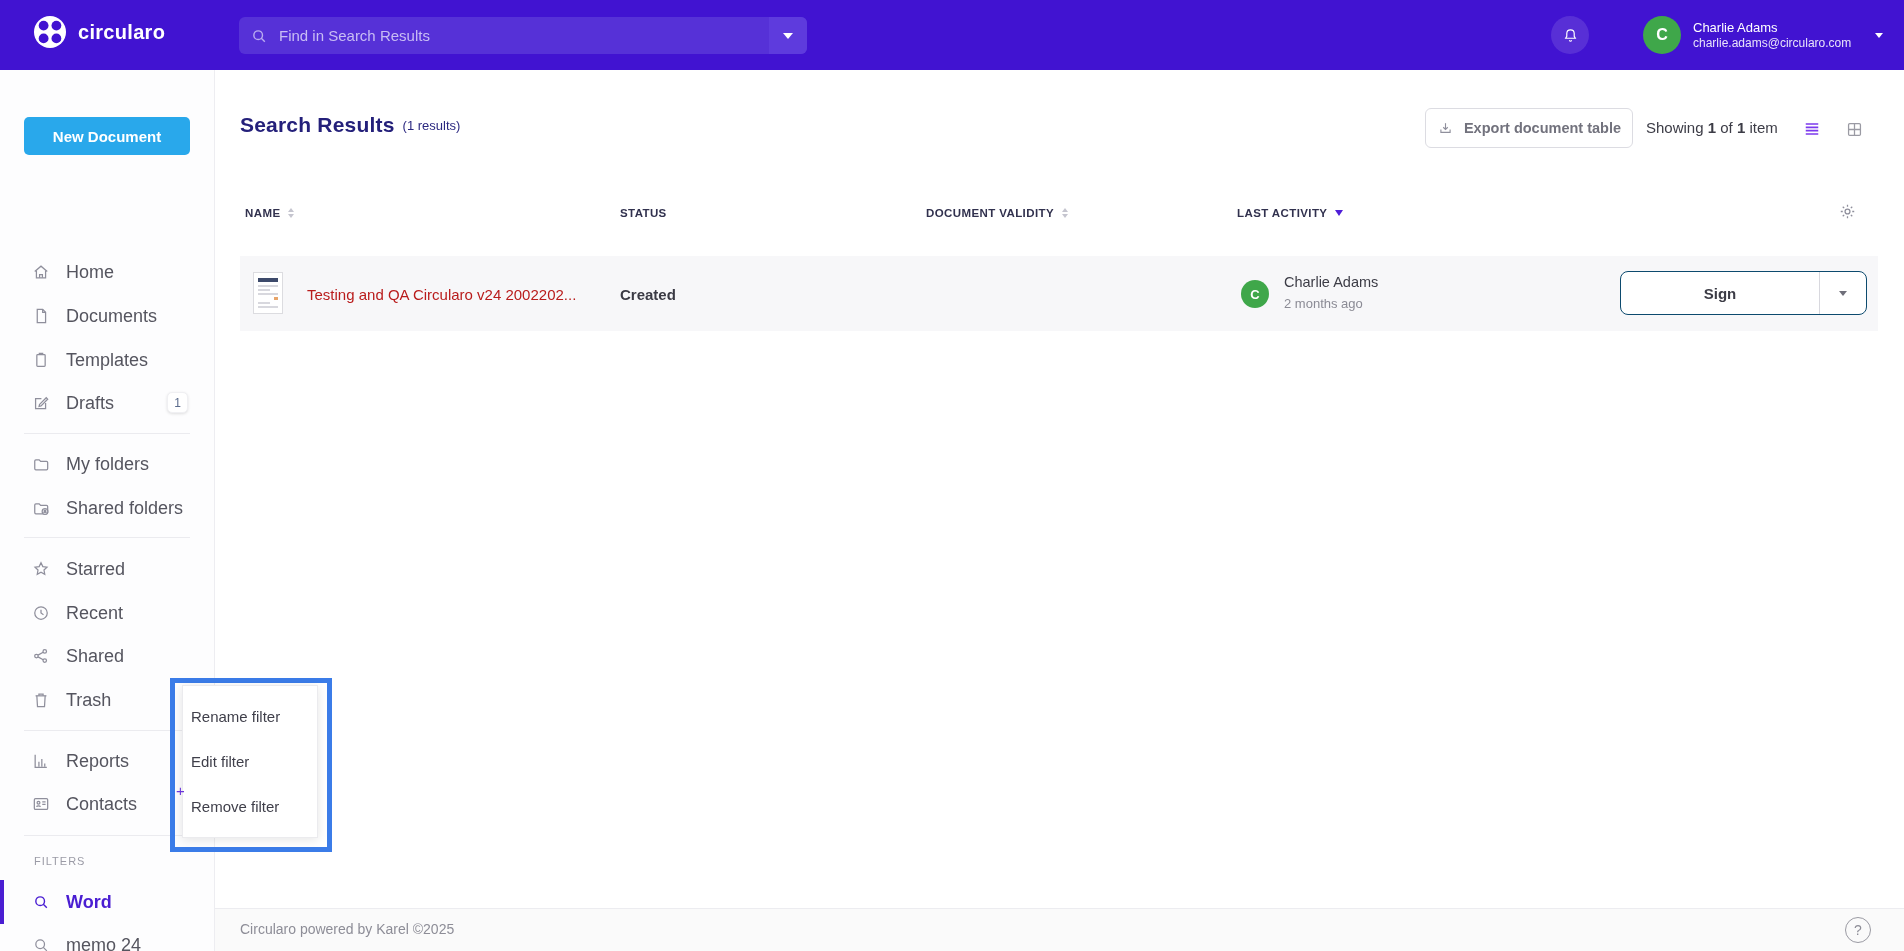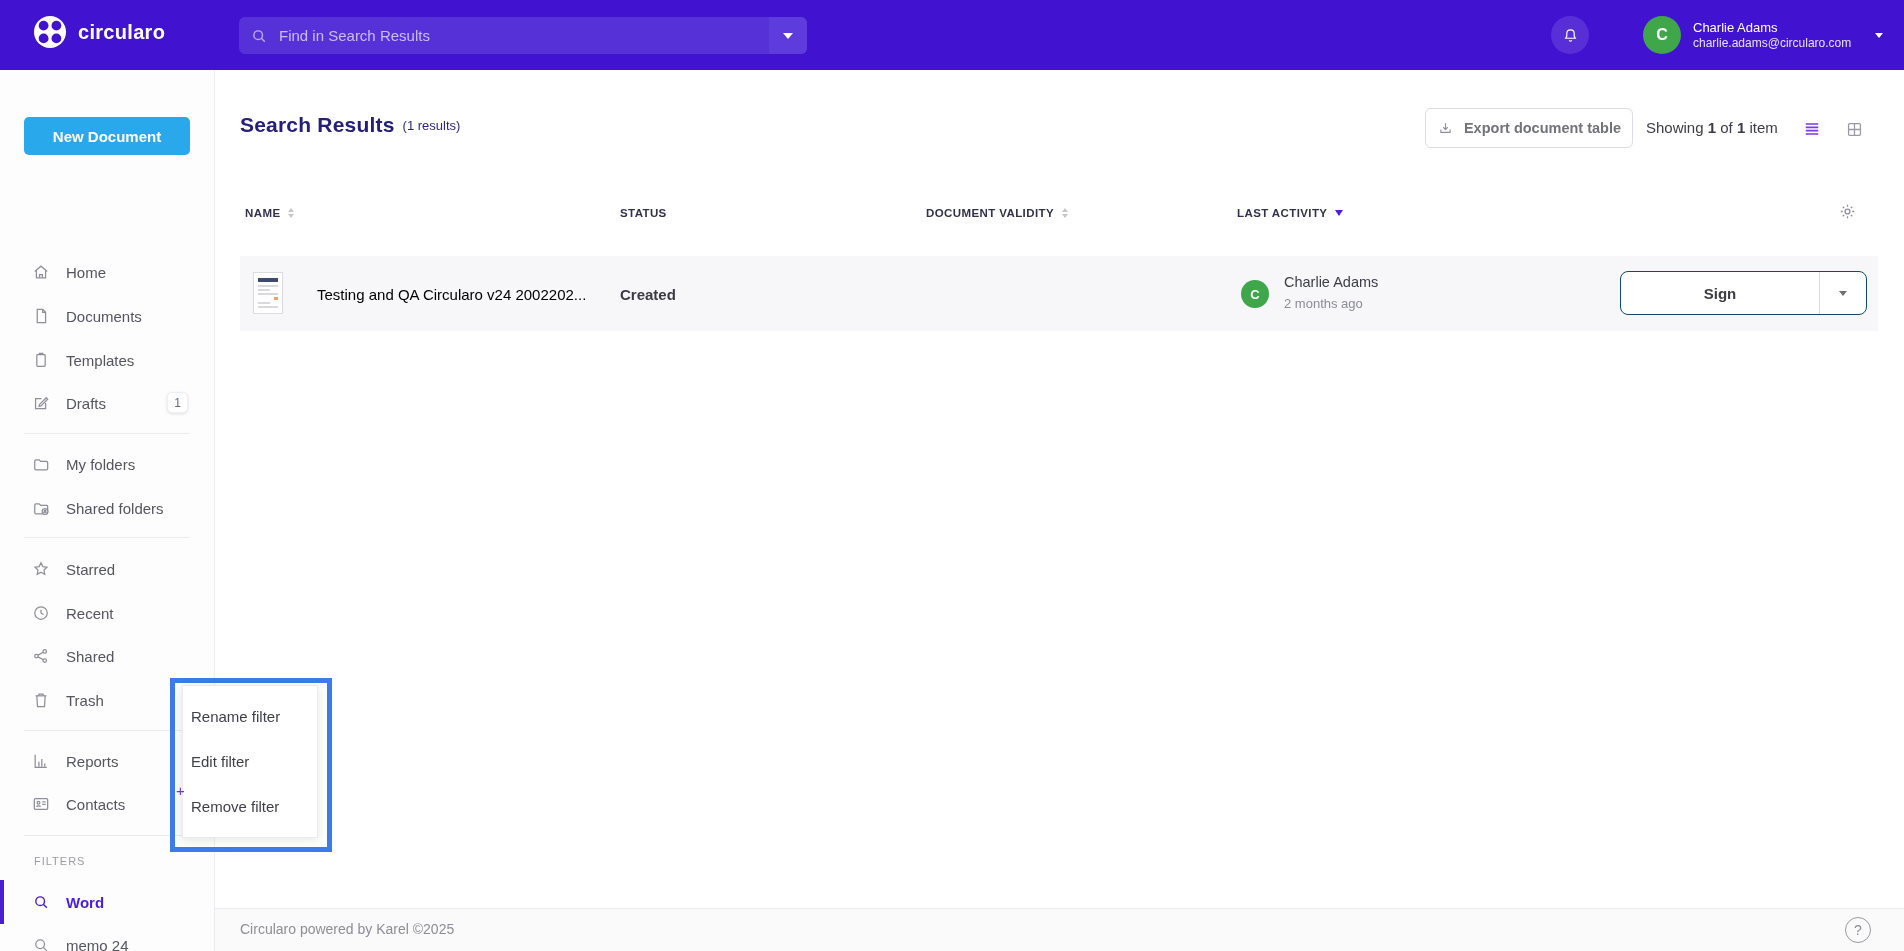--- a/index.html
+++ b/index.html
@@ -22,21 +22,21 @@
   .avatar{width:38px;height:38px;border-radius:50%;background:#3fa74a;color:#fff;font-size:16px;font-weight:bold;display:flex;align-items:center;justify-content:center}
   .user-name{color:#fff;font-size:13px;line-height:16px}
   .user-email{color:rgba(255,255,255,.88);font-size:12px;line-height:15px}
   .user .caret{margin-left:12px;border-top-width:5px;border-left-width:4.5px;border-right-width:4.5px}
 
   
   .sidebar{position:absolute;left:0;top:70px;width:215px;bottom:0;background:#fdfdfe;border-right:1px solid #ededf1;z-index:4}
   .new-doc{position:absolute;left:24px;top:47px;width:166px;height:38px;background:#29a8eb;color:#fff;font-size:15px;font-weight:bold;border:none;border-radius:5px;cursor:pointer;font-family:inherit}
   .nav-item{position:absolute;left:0;width:214px;height:44px;display:flex;align-items:center;padding-left:31px;gap:15px;cursor:pointer;color:#55555f}
   .nav-item .nicon{color:#8f8f9c;flex:0 0 auto;display:flex}
-  .nav-label{font-size:15px}
+  .nav-label{font-size:18px}
   .nav-badge{position:absolute;right:26px;top:11px;min-width:21px;height:21px;background:#fff;border:1px solid #f0f0f3;border-radius:5px;box-shadow:0 1px 3px rgba(0,0,0,.12);font-size:12px;color:#5b6b8c;display:flex;align-items:center;justify-content:center;padding:0 4px}
   .sb-divider{position:absolute;left:24px;width:166px;height:1px;background:#ebebef}
   .filters-heading{position:absolute;left:34px;top:785px;font-size:11px;letter-spacing:1px;color:#9b9ba6}
   .filters-add{position:absolute;left:176px;top:782px;color:#6a35d9;font-size:15px;z-index:30;cursor:pointer}
   .filter-item{color:#55555f}
   .filter-item .nicon{color:#8f8f9c}
   .filter-item.active{color:#4a1ed2;font-weight:bold}
   .filter-item.active .nicon{color:#4a1ed2}
   .active-bar{position:absolute;left:0;top:810px;width:4px;height:44px;background:#4a1ed2}
 
@@ -59,21 +59,21 @@
   .tri-down{width:0;height:0;border-left:3.5px solid transparent;border-right:3.5px solid transparent;border-top:4px solid #c5c5cf}
   .tri-down.purple{border-top-color:#4f1fd8;border-left-width:4.5px;border-right-width:4.5px;border-top-width:6px}
   .gear-btn{position:absolute;left:1838px;top:202px;background:none;border:none;color:#8f8f9c;cursor:pointer;display:flex}
 
   .trow{position:absolute;left:240px;top:256px;width:1638px;height:75px;background:#f7f7f9;cursor:pointer}
   .thumb{position:absolute;left:13px;top:16px;width:30px;height:42px;background:#fff;border:1px solid #dcdce0;padding:5px 4px 0 4px}
   .thumb .t-bar{height:4px;background:#3d4a6b;margin-bottom:3px}
   .thumb .t-line{height:2px;background:#d8d8de;margin-bottom:2px}
   .thumb .t-line.short{width:60%}
   .thumb .t-dot{width:4px;height:3px;background:#e8a56a;margin:0 0 2px auto}
-  .row-name{position:absolute;left:77px;top:50%;transform:translateY(-50%);font-size:15px;color:#000000}
+  .row-name{position:absolute;left:67px;top:50%;transform:translateY(-50%);font-size:15px;color:#b91c1c}
   .row-status{position:absolute;left:380px;top:50%;transform:translateY(-50%);font-size:15px;font-weight:bold;color:#3a3a44}
   .row-avatar{position:absolute;left:1001px;top:24px;width:28px;height:28px;border-radius:50%;background:#3fa74a;color:#fff;font-size:13px;font-weight:bold;display:flex;align-items:center;justify-content:center}
   .row-user{position:absolute;left:1044px;top:17px}
   .row-user-name{font-size:14.5px;color:#3c3c46;line-height:19px}
   .row-user-time{font-size:13px;color:#8b8b95;line-height:18px;margin-top:3px}
   .sign-btn{position:absolute;left:1380px;top:15px;width:247px;height:44px;background:#fff;border:1px solid #0c4a6e;border-radius:8px;display:flex;align-items:stretch;overflow:hidden}
   .sign-label{flex:1;display:flex;align-items:center;justify-content:center;font-size:15px;font-weight:bold;color:#3c3c46;cursor:pointer}
   .sign-sep{width:1px;background:#d8d8de}
   .sign-caret{width:46px;display:flex;align-items:center;justify-content:center;cursor:pointer}
   .sign-caret .caret{border-top-color:#6f6f7a;border-top-width:5px;border-left-width:4.5px;border-right-width:4.5px}

